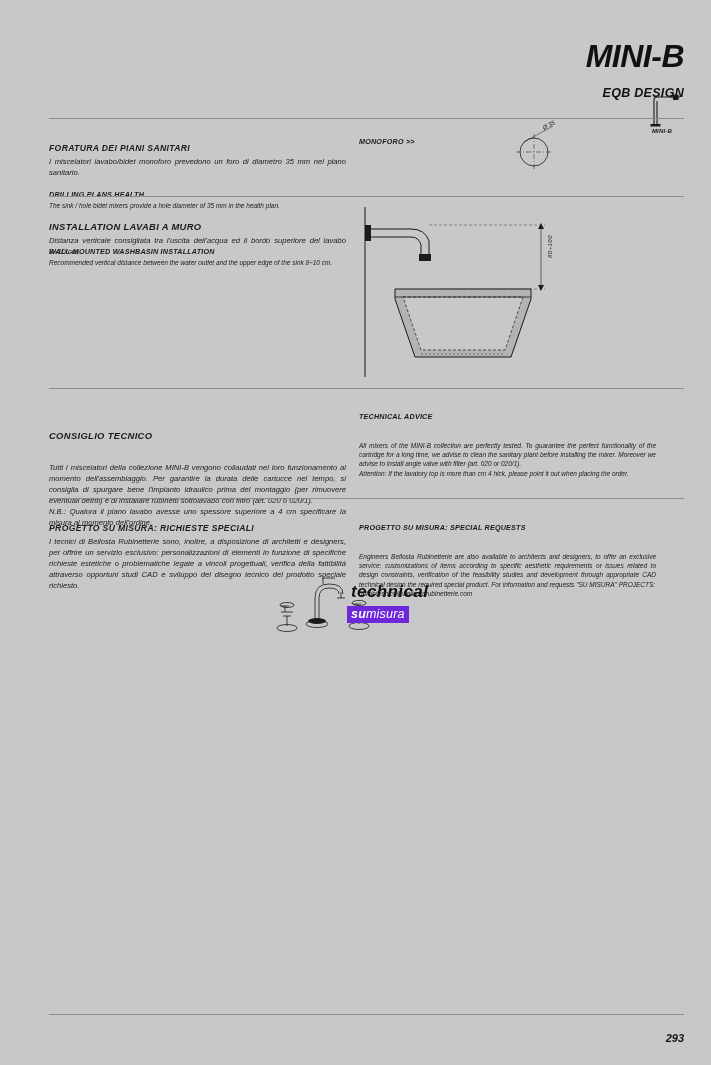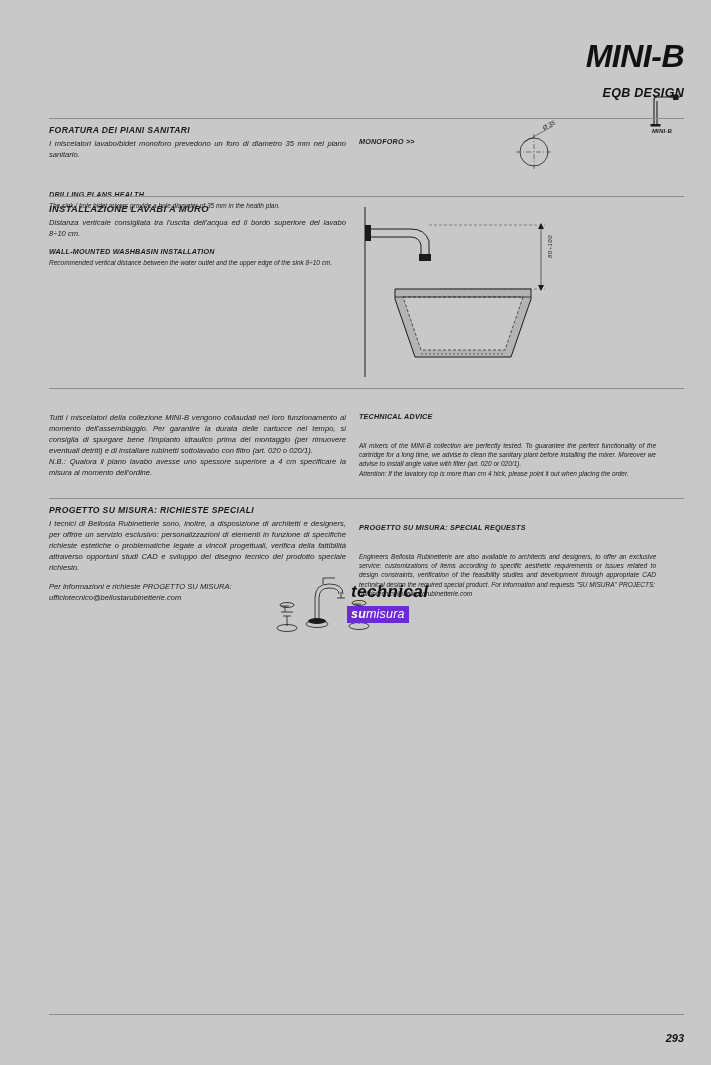--- a/index.html
+++ b/index.html
@@ -69,21 +69,21 @@
     right: 38px;
     height: 1px;
     background: #8d8d8d;
   }
 
   
   .h-it {
     font-size: 8.6px;
     font-weight: bold;
     letter-spacing: 0.35px;
-    margin: 0 0 3px 0;
+    margin: 18px 0 3px 0;
   }
   .h-it.big {
     font-size: 9.4px;
   }
   .h-en {
     font-size: 7.2px;
     font-weight: bold;
     letter-spacing: 0.2px;
     margin: 0 0 2px 0;
   }
@@ -223,21 +223,21 @@
     <circle cx="27" cy="32" r="14" fill="none" stroke="#1a1a1a" stroke-width="0.8"></circle>
     <line x1="9" y1="32" x2="45" y2="32" stroke="#1a1a1a" stroke-width="0.5" stroke-dasharray="5,2,1,2"></line>
     <line x1="27" y1="14" x2="27" y2="50" stroke="#1a1a1a" stroke-width="0.5" stroke-dasharray="5,2,1,2"></line>
     <line x1="17" y1="22" x2="46" y2="6" stroke="#1a1a1a" stroke-width="0.5"></line>
     <text x="37" y="10" font-size="6" font-family="Liberation Sans, sans-serif" fill="#1a1a1a" transform="rotate(-28 37 10)">Ø 35</text>
   </svg>
 
   <div class="rule" style="top:196px;"></div>
 
   <div class="blk" style="left:38px; top:203px; width:297px;">
-    <div class="h-it big">INSTALLAZIONE LAVABI A MURO</div>
+    <div class="h-it big">INSTALLATION LAVABI A MURO</div>
     <div class="p-it">Distanza verticale consigliata tra l'uscita dell'acqua ed il bordo superiore del lavabo 8÷10 cm.</div>
   </div>
 
   <div class="blk" style="left:38px; top:247px; width:297px;">
     <div class="h-en">WALL-MOUNTED WASHBASIN INSTALLATION</div>
     <div class="p-en">Recommended vertical distance between the water outlet and the upper edge of the sink 8÷10 cm.</div>
   </div>
 
   <svg class="basin-wrap" viewBox="0 0 325 170">
 
@@ -260,37 +260,36 @@
     <polygon points="44,90 164,90 146,143 62,143" fill="#c8c8c8" stroke="#1a1a1a" stroke-width="0.7" stroke-dasharray="3,2"></polygon>
     <line x1="36" y1="90" x2="172" y2="90" stroke="#1a1a1a" stroke-width="0.8"></line>
 
     <line x1="62" y1="147" x2="146" y2="147" stroke="#1a1a1a" stroke-width="0.5" stroke-dasharray="2,2"></line>
   </svg>
   <div class="dim-vert">80÷100</div>
 
   <div class="rule" style="top:388px;"></div>
 
   <div class="blk" style="left:38px; top:394px; width:297px; white-space:pre-line;">
+    <div class="h-it big">CONSIGLIO TECNICO</div>
     <div class="p-it">Tutti i miscelatori della collezione MINI-B vengono collaudati nel loro funzionamento al momento dell'assemblaggio. Per garantire la durata delle cartucce nel tempo, si consiglia di spurgare bene l'impianto idraulico prima del montaggio (per rimuovere eventuali detriti) e di installare rubinetti sottolavabo con filtro (art. 020 o 020/1).
 N.B.: Qualora il piano lavabo avesse uno spessore superiore a 4 cm specificare la misura al momento dell'ordine.</div>
   </div>
 
   <div class="blk" style="left:348px; top:394px; width:297px; white-space:pre-line;">
     <div class="h-en">TECHNICAL ADVICE</div>
     <div class="p-en">All mixers of the MINI-B collection are perfectly tested. To guarantee the perfect functionality of the cartridge for a long time, we advise to clean the sanitary plant before installing the mixer. Moreover we advise to install angle valve with filter (art. 020 or 020/1).
 Attention: If the lavatory top is more than cm 4 hick, please point it out when placing the order.</div>
   </div>
 
   <div class="rule" style="top:498px;"></div>
 
   <div class="blk" style="left:38px; top:505px; width:297px;">
     <div class="h-it">PROGETTO SU MISURA: RICHIESTE SPECIALI</div>
     <div class="p-it">I tecnici di Bellosta Rubinetterie sono, inoltre, a disposizione di architetti e designers, per offrire un servizio esclusivo: personalizzazioni di elementi in funzione di specifiche richieste estetiche o problematiche legate a vincoli progettuali, verifica della fattibilità attraverso opportuni studi CAD e sviluppo del disegno tecnico del prodotto speciale richiesto.</div>
-    <div class="p-it" style="margin-top:8px; white-space:pre-line;">Per informazioni e richieste PROGETTO SU MISURA:
-ufficiotecnico@bellostarubinetterie.com</div>
   </div>
 
   <div class="blk" style="left:348px; top:505px; width:297px; white-space:pre-line;">
     <div class="h-en">PROGETTO SU MISURA: SPECIAL REQUESTS</div>
     <div class="p-en">Engineers Bellosta Rubinetterie are also available to architects and designers, to offer an exclusive service: customizations of items according to specific aesthetic requirements or issues related to design constraints, verification of the feasibility studies and development through appropriate CAD technical design the required special product. For information and requests "SU MISURA" PROJECTS:
 ufficiotecnico@bellostarubinetterie.com</div>
   </div>
 
   <svg class="logo-wrap" viewBox="0 0 164 62">
     <g stroke="#1a1a1a" stroke-width="0.8" fill="none">

